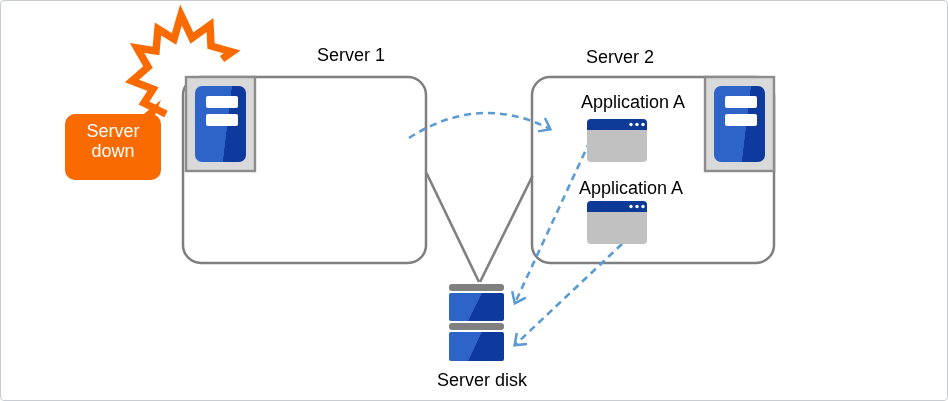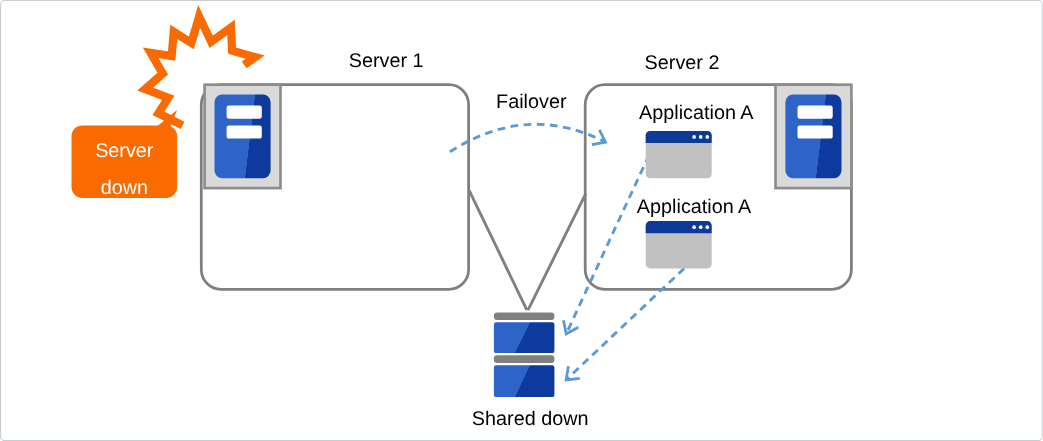--- a/index.html
+++ b/index.html
@@ -18,21 +18,21 @@
     position:absolute;
     font-size:18px;
     color:var(--text-black,#000);
     text-align:center;
     white-space:nowrap;
     line-height:22px;
   }
   .callout-text{
     color:var(--callout-text,#fff);
     white-space:normal;
-    line-height:33px;
+    line-height:20px;
   }
   
   .cluster-box{fill:#ffffff;stroke:var(--box-stroke,#7f7f7f);stroke-width:2.5;}
   .gray-link{stroke:var(--line-gray,#808080);stroke-width:2.6;fill:none;}
   .dash-link{stroke:var(--dash-blue,#5b9bd5);stroke-width:2.6;fill:none;stroke-dasharray:7 5;}
   .marker-head{stroke:var(--dash-blue,#5b9bd5);stroke-width:2.5;fill:none;}
   .icon-frame{fill:var(--frame-fill,#d9d9d9);stroke:var(--frame-stroke,#8c8c8c);stroke-width:2.4;}
   .tower{fill:url(#towerGrad);}
   .tower-slot{fill:#ffffff;}
   .stop-light{stop-color:var(--tower-blue-light,#2e63c8);}
@@ -118,23 +118,22 @@
     <g>
       <polygon class="callout-shape" points="138,117 160,99 152,119"></polygon>
       <rect class="callout-shape" x="64" y="113" width="96" height="66" rx="10"></rect>
     </g>
   </svg>
 
   <div class="lbl" style="left:280px;top:43px;width:140px;">Server 1</div>
 
   <div class="lbl" style="left:549px;top:45px;width:140px;text-align:center;">Server 2</div>
 
-  <div class="lbl" style="left:412px;top:80px;width:140px;">Failover</div>
 
   <div class="lbl" style="left:552px;top:90px;width:160px;">Application A</div>
 
   <div class="lbl" style="left:550px;top:176px;width:160px;">Application A</div>
 
-  <div class="lbl" style="left:401px;top:368px;width:160px;">Shared down</div>
+  <div class="lbl" style="left:401px;top:368px;width:160px;">Server disk</div>
 
   <div class="lbl callout-text" style="left:72px;top:120px;width:80px;">Server down</div>
 
 </div>
 
 </body></html>

